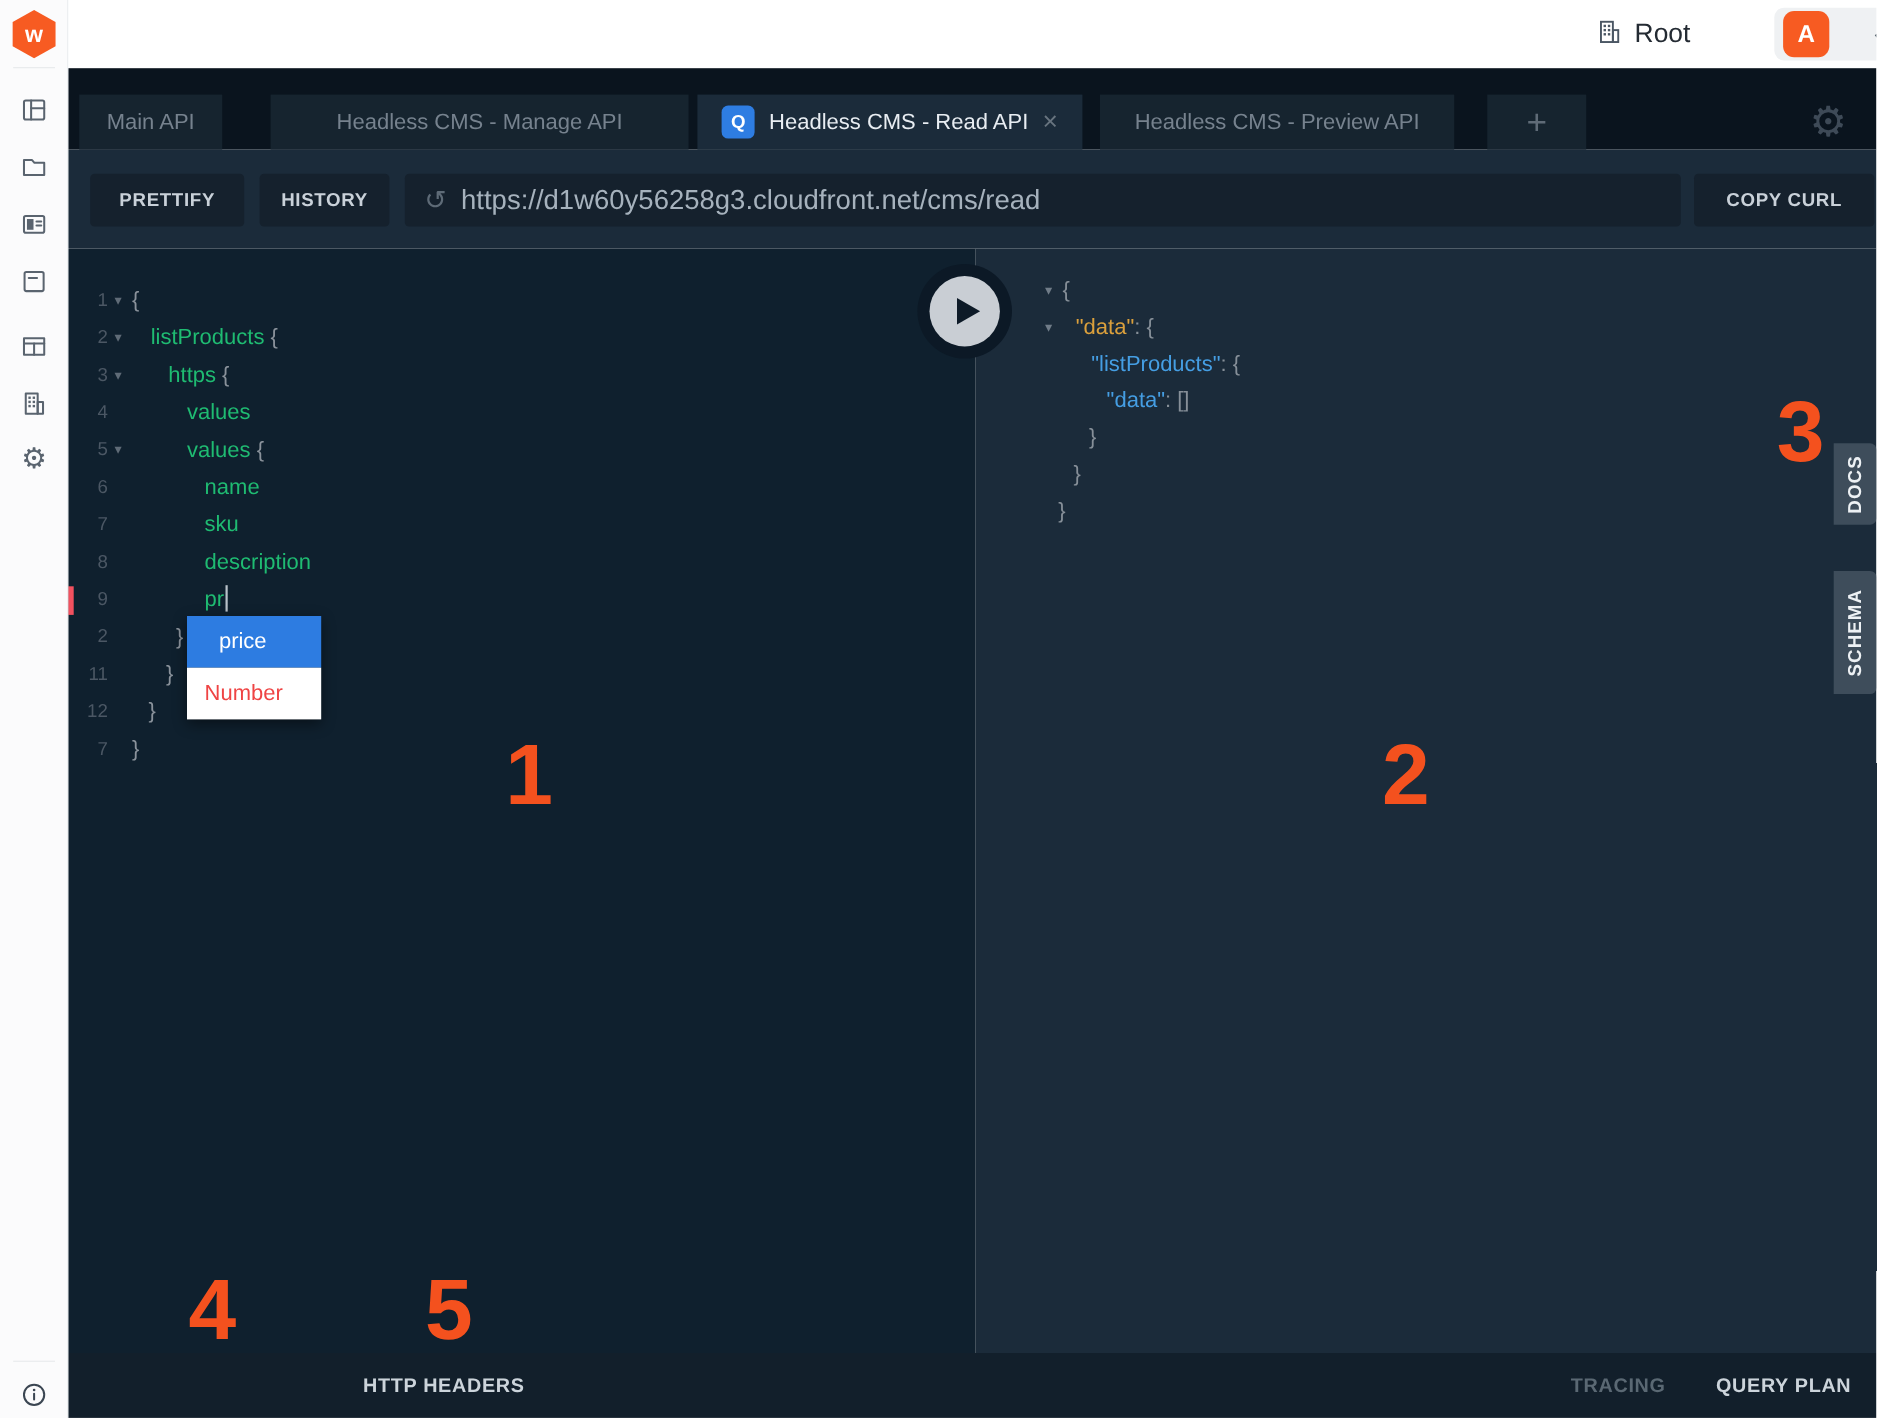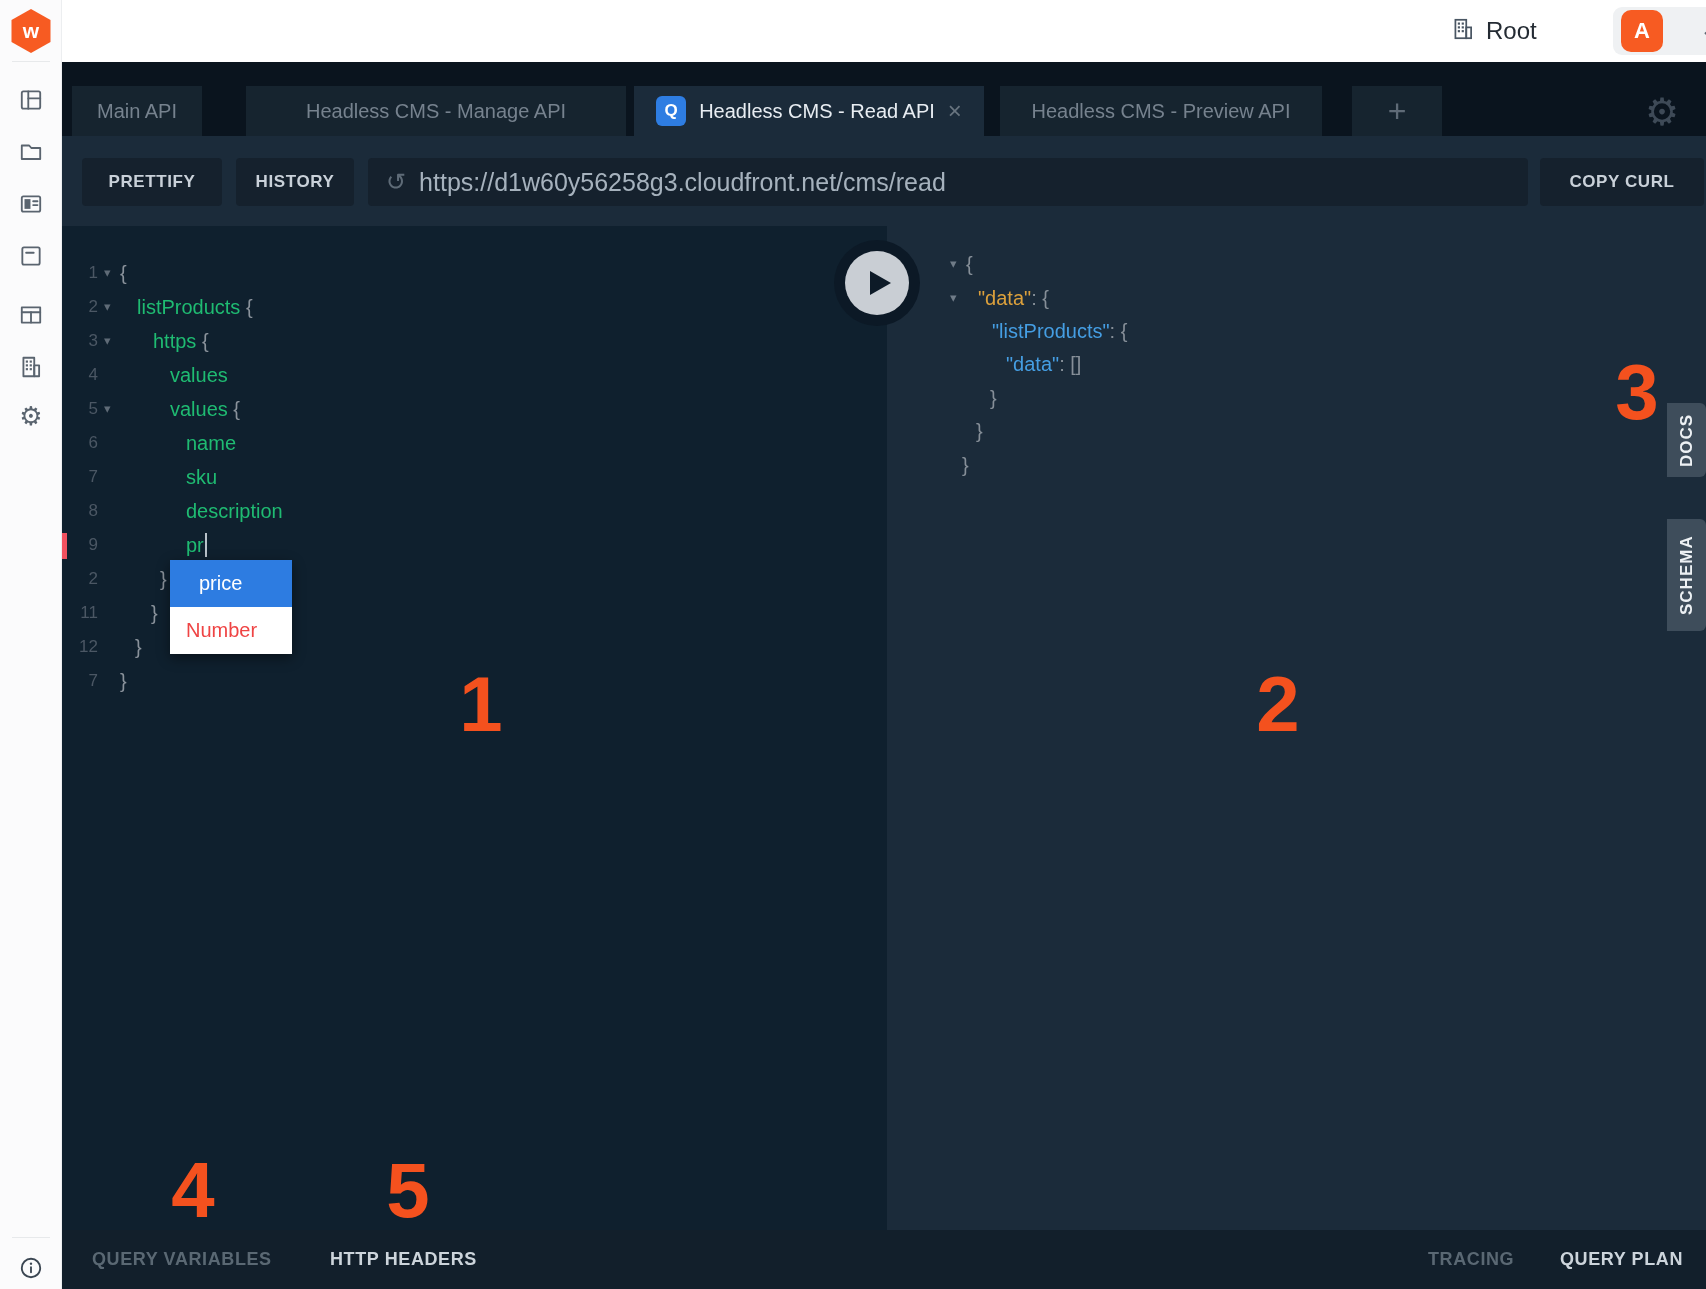--- a/index.html
+++ b/index.html
@@ -306,21 +306,20 @@
     <span class="rcode" style="left:976px"><span class="rpunct">}</span></span>
   </div>
   <div class="rrow" style="top:448px">
     <span class="rcode" style="left:962px"><span class="rpunct">}</span></span>
   </div>
 
   <div class="side-tab docs-tab">DOCS</div>
   <div class="side-tab schema-tab">SCHEMA</div>
 
   <div class="footer">
-    <span class="ftoggle dim" style="left:30px">QUERY VARIABLES</span>
     <span class="ftoggle bright" style="left:268px">HTTP HEADERS</span>
     <span class="ftoggle dim" style="left:1366px">TRACING</span>
     <span class="ftoggle bright" style="left:1498px">QUERY PLAN</span>
   </div>
 
   <div class="ann" style="left:481px; top:704px">1</div>
   <div class="ann" style="left:1278px; top:704px">2</div>
   <div class="ann" style="left:1637px; top:392px">3</div>
   <div class="ann" style="left:193px; top:1190px">4</div>
   <div class="ann" style="left:408px; top:1190px">5</div>

